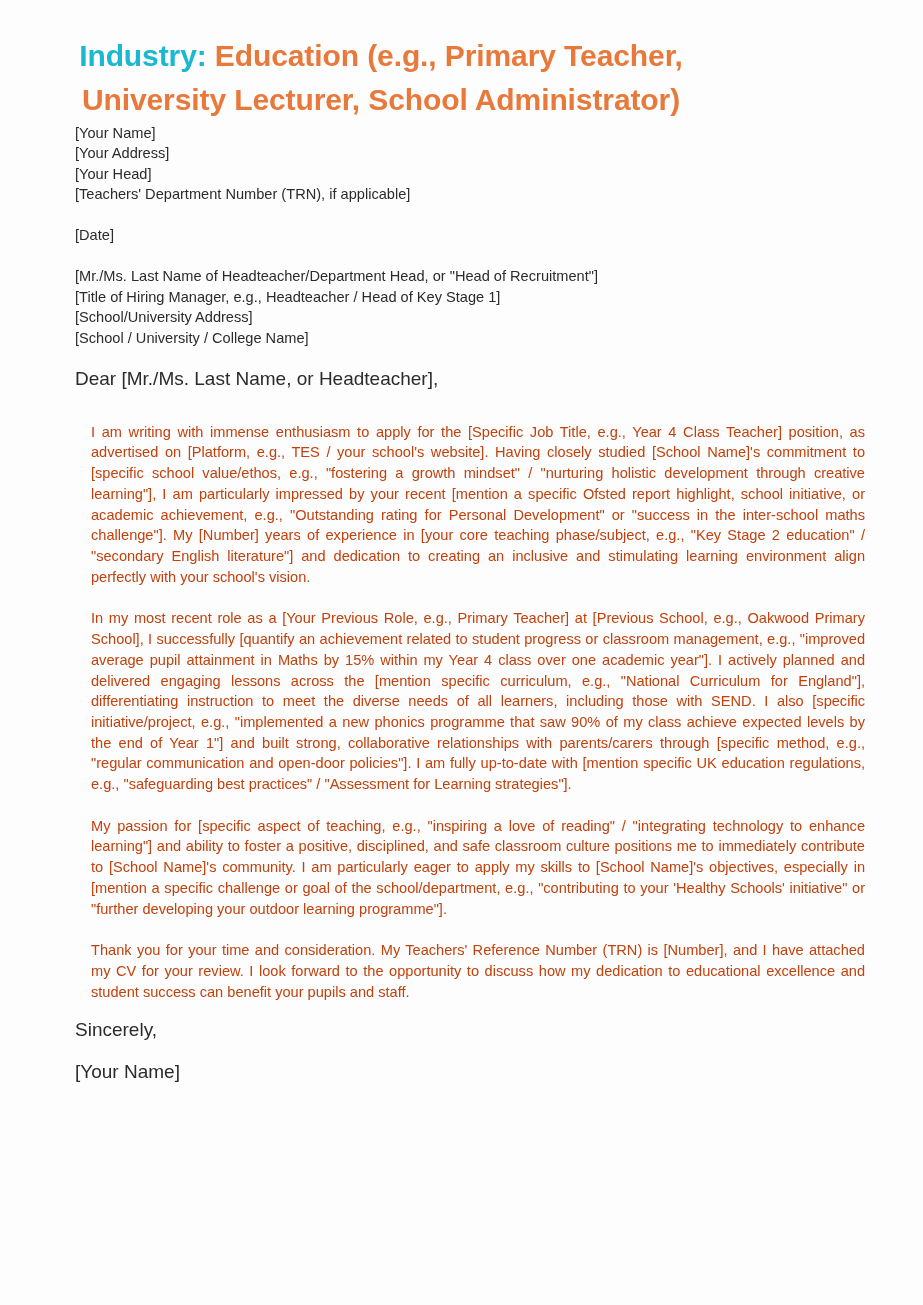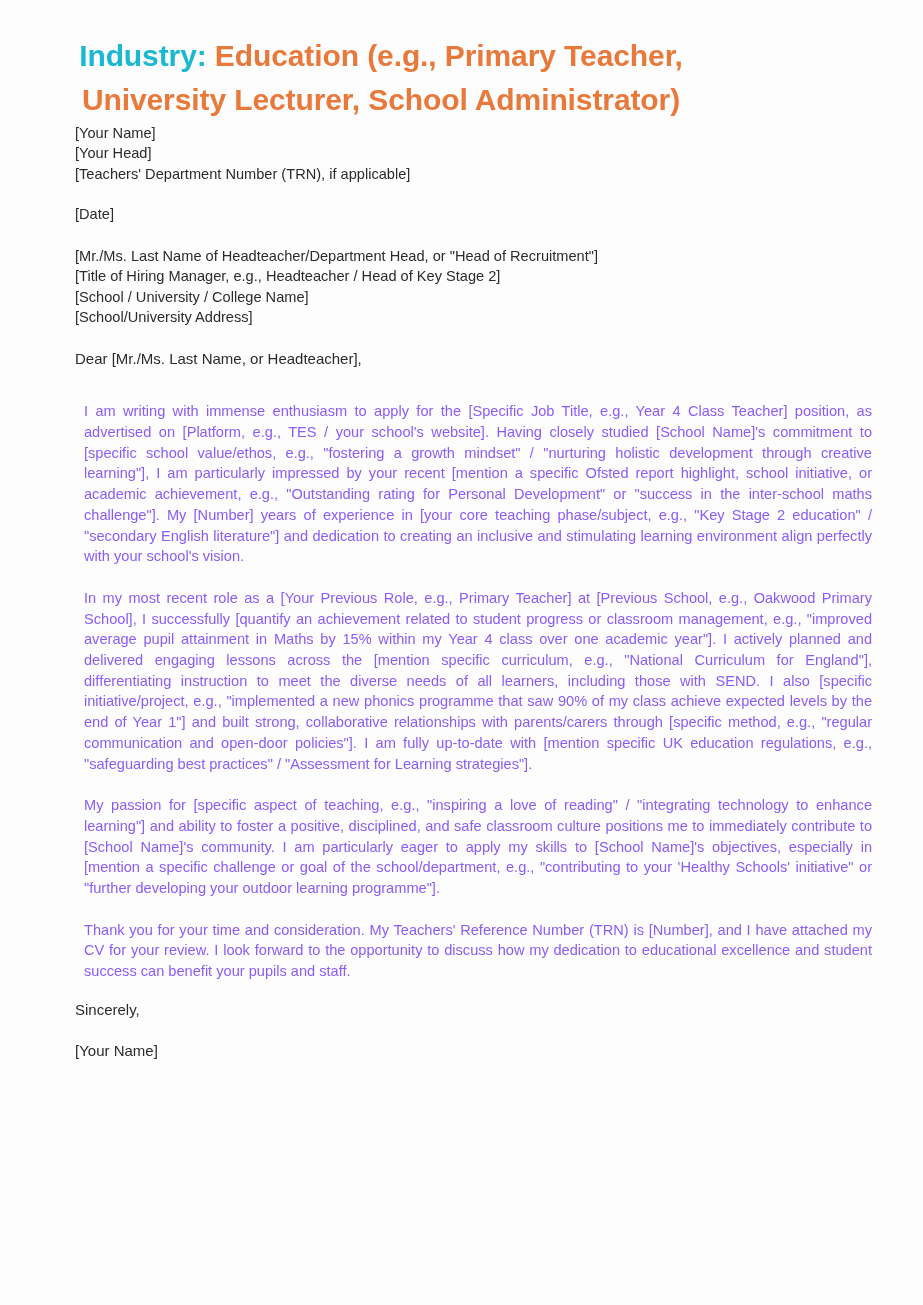--- a/index.html
+++ b/index.html
@@ -63,68 +63,69 @@
   }
 
   .spacer-sm { height: 20px; }
   .spacer-md { height: 21px; }
 
   .para {
     font-size: 14.6px;
     line-height: 20.7px;
     text-align: justify;
     text-justify: inter-word;
-    margin: 9px;
-    color: #8b5cf6;
+    margin: 16px;
+    color: #c2410c;
     hyphens: manual;
   }
 
   .gap-top-first { margin-top: 32px; }
   .gap-para { margin-top: 21px; }
   .gap-sign { margin-top: 18px; }
 
   .plain-line {
-    font-size: 15px;
+    font-size: 19px;
     line-height: 20.5px;
     text-align: left;
   }
 
   .tail { height: 160px; }
 </style>
 </head>
 <body>
 
 <div class="page">
 
   <h1 class="doc-title">
     <span class="title-industry">Industry:</span><span class="title-rest"> Education (e.g., Primary Teacher, University Lecturer, School Administrator)</span>
   </h1>
 
   <div class="letter">
     <div class="letter-inner">
 
       <div class="block">
         <div class="addr-line">[Your Name]</div>
+        <div class="addr-line">[Your Address]</div>
         <div class="addr-line">[Your Head]</div>
         <div class="addr-line">[Teachers' Department Number (TRN), if applicable]</div>
       </div>
 
       <div class="spacer-sm"></div>
 
       <div class="block">
         <div class="addr-line">[Date]</div>
       </div>
 
       <div class="spacer-md"></div>
 
       <div class="block">
         <div class="addr-line">[Mr./Ms. Last Name of Headteacher/Department Head, or "Head of Recruitment"]</div>
-        <div class="addr-line">[Title of Hiring Manager, e.g., Headteacher / Head of Key Stage 2]</div>
+        <div class="addr-line">[Title of Hiring Manager, e.g., Headteacher / Head of Key Stage 1]</div>
+        <div class="addr-line">[School/University Address]</div>
         <div class="addr-line">[School / University / College Name]</div>
-        <div class="addr-line">[School/University Address]</div>
       </div>
 
       <div class="spacer-md"></div>
 
       <div class="plain-line">Dear [Mr./Ms. Last Name, or Headteacher],</div>
 
       <p class="para gap-top-first">I am writing with immense enthusiasm to apply for the [Specific Job Title, e.g., Year 4 Class Teacher] position, as advertised on [Platform, e.g., TES / your school's website]. Having closely studied [School Name]'s commitment to [specific school value/ethos, e.g., "fostering a growth mindset" / "nurturing holistic development through creative learning"], I am particularly impressed by your recent [mention a specific Ofsted report highlight, school initiative, or academic achievement, e.g., "Outstanding rating for Personal Development" or "success in the inter-school maths challenge"]. My [Number] years of experience in [your core teaching phase/subject, e.g., "Key Stage 2 education" / "secondary English literature"] and dedication to creating an inclusive and stimulating learning environment align perfectly with your school's vision.</p>
       <p class="para gap-para">In my most recent role as a [Your Previous Role, e.g., Primary Teacher] at [Previous School, e.g., Oakwood Primary School], I successfully [quantify an achievement related to student progress or classroom management, e.g., "improved average pupil attainment in Maths by 15% within my Year 4 class over one academic year"]. I actively planned and delivered engaging lessons across the [mention specific curriculum, e.g., "National Curriculum for England"], differentiating instruction to meet the diverse needs of all learners, including those with SEND. I also [specific initiative/project, e.g., "implemented a new phonics programme that saw 90% of my class achieve expected levels by the end of Year 1"] and built strong, collaborative relationships with parents/carers through [specific method, e.g., "regular communication and open-door policies"]. I am fully up-to-date with [mention specific UK education regulations, e.g., "safeguarding best practices" / "Assessment for Learning strategies"].</p>
       <p class="para gap-para">My passion for [specific aspect of teaching, e.g., "inspiring a love of reading" / "integrating technology to enhance learning"] and ability to foster a positive, disciplined, and safe classroom culture positions me to immediately contribute to [School Name]'s community. I am particularly eager to apply my skills to [School Name]'s objectives, especially in [mention a specific challenge or goal of the school/department, e.g., "contributing to your 'Healthy Schools' initiative" or "further developing your outdoor learning programme"].</p>
       <p class="para gap-para">Thank you for your time and consideration. My Teachers' Reference Number (TRN) is [Number], and I have attached my CV for your review. I look forward to the opportunity to discuss how my dedication to educational excellence and student success can benefit your pupils and staff.</p>

